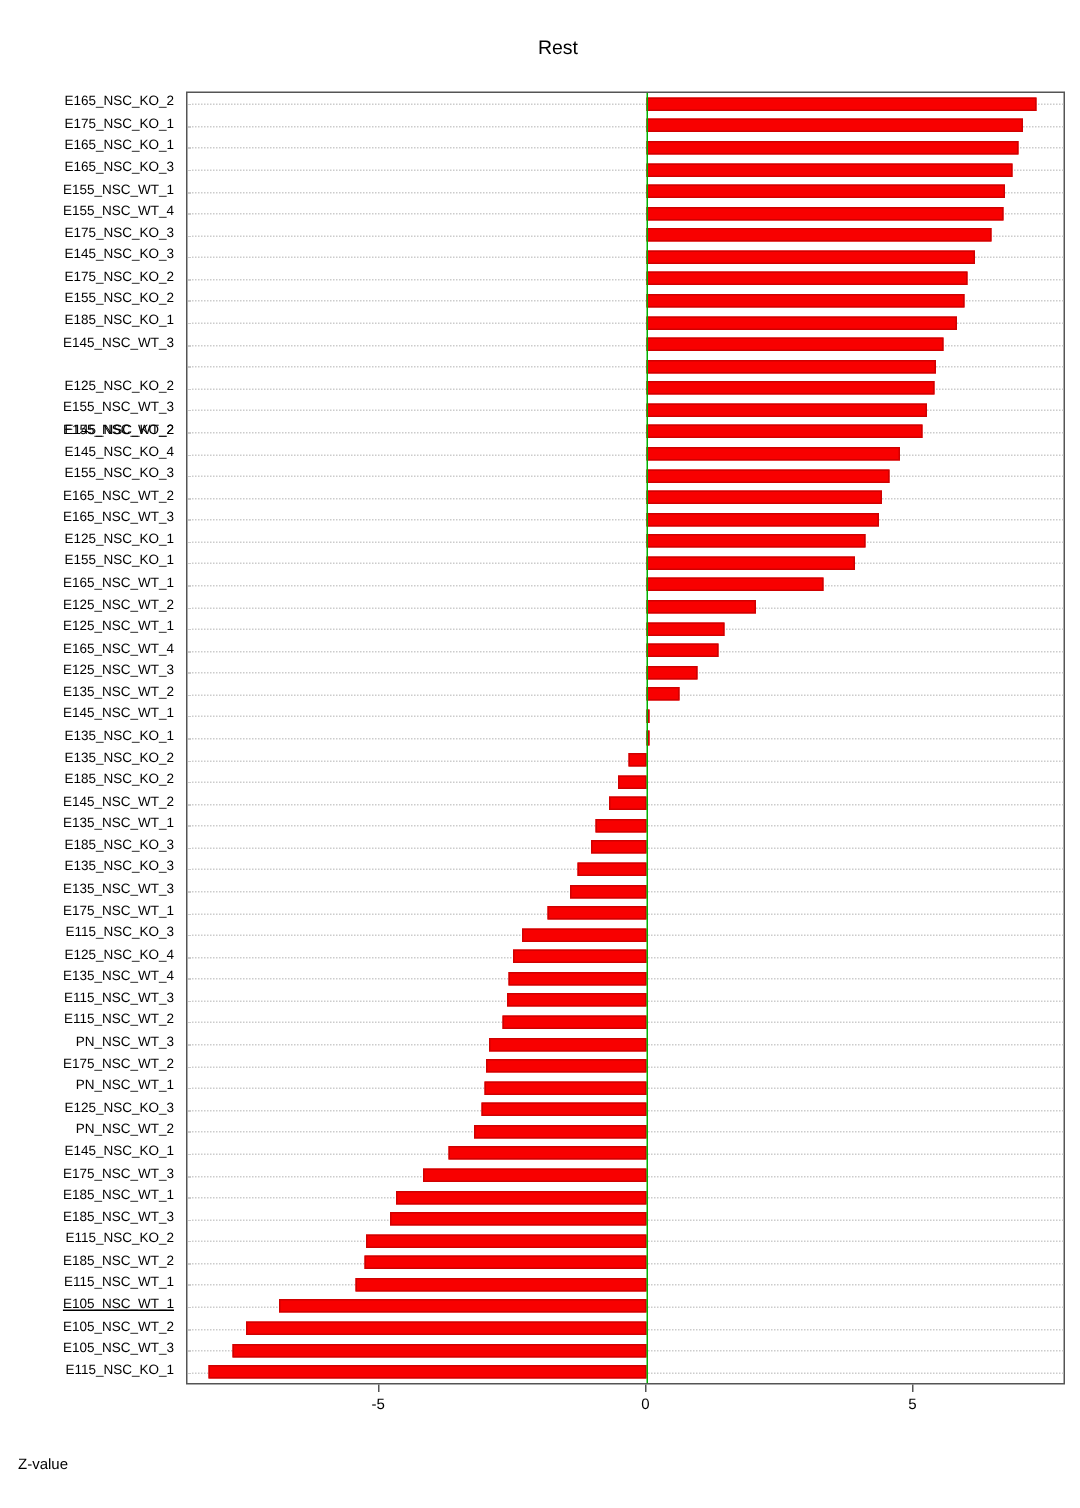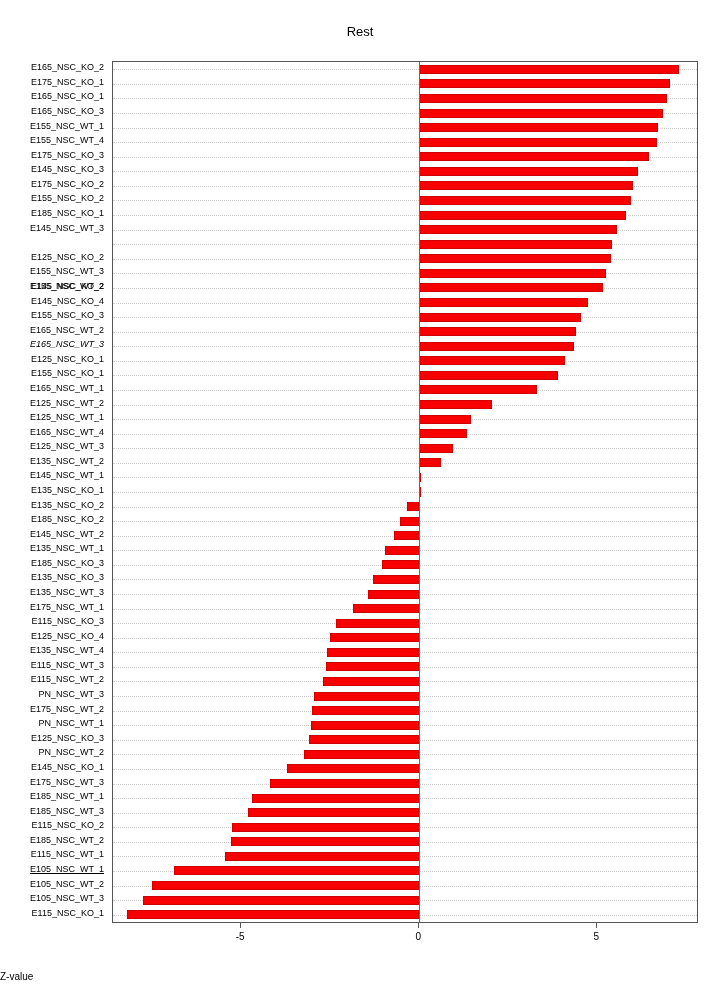--- a/index.html
+++ b/index.html
@@ -10,21 +10,21 @@
   body {
     width: 720px;
     height: 1005px;
     font-family: "Liberation Sans", sans-serif;
     color: #000000;
     position: relative;
     overflow: hidden;
   }
   #chart-root {
     position: absolute;
-    left: 0; top: 0;
+    left: 12px; top: 0;
     width: 576px;
     height: 1005px;
   }
   .chart-title {
     position: absolute;
     left: 0;
     top: 24px;
     width: 720px;
     text-align: center;
     font-size: 13px;
@@ -138,21 +138,21 @@
       <div class="ylabel" style="top: 133.47px;">E155_NSC_KO_2</div>
       <div class="ylabel" style="top: 148.05px;">E185_NSC_KO_1</div>
       <div class="ylabel" style="top: 162.63px;">E145_NSC_WT_3</div>
       <div class="ylabel" style="top: 177.2px; margin-top: 44px;">E145_NSC_KO_2</div>
       <div class="ylabel" style="top: 191.78px;">E125_NSC_KO_2</div>
       <div class="ylabel" style="top: 206.36px;">E155_NSC_WT_3</div>
       <div class="ylabel" style="top: 220.93px;">E155_NSC_WT_2</div>
       <div class="ylabel" style="top: 235.51px;">E145_NSC_KO_4</div>
       <div class="ylabel" style="top: 250.08px;">E155_NSC_KO_3</div>
       <div class="ylabel" style="top: 264.66px;">E165_NSC_WT_2</div>
-      <div class="ylabel" style="top: 279.24px; font-style: italic;">E165_NSC_WT_3</div>
+      <div class="ylabel" style="top: 279.24px;">E165_NSC_WT_3</div>
       <div class="ylabel" style="top: 293.81px;">E125_NSC_KO_1</div>
       <div class="ylabel" style="top: 308.39px;">E155_NSC_KO_1</div>
       <div class="ylabel" style="top: 322.97px;">E165_NSC_WT_1</div>
       <div class="ylabel" style="top: 337.54px;">E125_NSC_WT_2</div>
       <div class="ylabel" style="top: 352.12px;">E125_NSC_WT_1</div>
       <div class="ylabel" style="top: 366.69px;">E165_NSC_WT_4</div>
       <div class="ylabel" style="top: 381.27px;">E125_NSC_WT_3</div>
       <div class="ylabel" style="top: 395.85px;">E135_NSC_WT_2</div>
       <div class="ylabel" style="top: 410.42px;">E145_NSC_WT_1</div>
       <div class="ylabel" style="top: 425px;">E135_NSC_KO_1</div>

